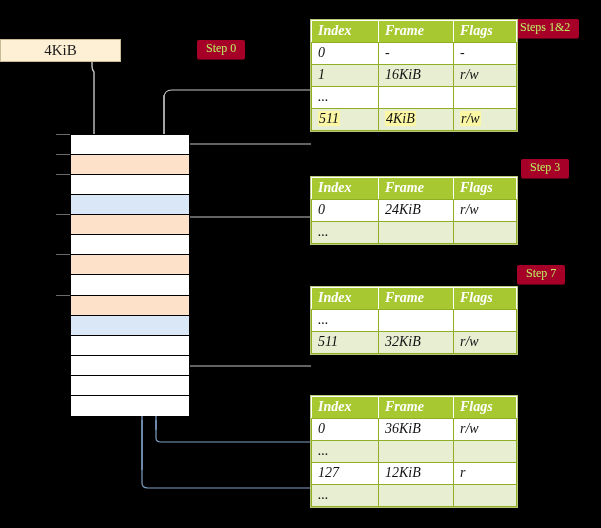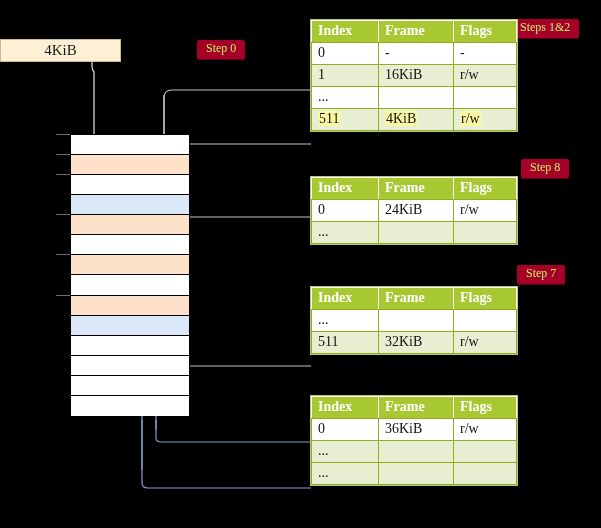--- a/index.html
+++ b/index.html
@@ -26,21 +26,21 @@
           background:#fff;}
   .memrow{box-sizing:border-box;border-bottom:1px solid #000;width:100%;}
   .memrow:last-child{border-bottom:none;}
   .memrow.white{background:#ffffff;}
   .memrow.orange{background:#fde1c9;}
   .memrow.blue{background:#dae7f6;}
   .tick{position:absolute;height:1px;background:#6b6b6b;width:14px;}
 
   
   table.ptab{position:absolute;border-collapse:collapse;
-             background:#737373;box-shadow:0 0 0 1px #b8c77a;}
+             background:#737373;box-shadow:0 0 0 1px #b8c77a;font-style:italic;}
   table.ptab th{background:#a8c832;color:#ffffff;font-weight:bold;
                 font-size:14px;text-align:left;padding:2px 6px 3px 6px;
                 border:1px solid #ffffff;border-bottom:1px solid #8fae23;
                 white-space:nowrap;}
   table.ptab td{font-size:14px;color:#111;padding:2px 6px 3px 6px;
                 border:1px solid #8fae23;white-space:nowrap;height:19px;
                 box-sizing:border-box;}
   table.ptab tr.alt td{background:#e7eed2;}
   table.ptab tr.plain td{background:#ffffff;}
   .hl{background:#fbf7a4;padding:0 1px;}
@@ -83,21 +83,21 @@
     <path d="M156,430 L156,327" fill="none" stroke="#7f9fc4" stroke-width="1.3" marker-end="url(#ah-blue-up)"></path>
 
     <path d="M142,420 L142,483 Q142,488 148,488 L311,488" fill="none" stroke="#7f9fc4" stroke-width="1.2"></path>
     <path d="M142,470 L142,211" fill="none" stroke="#7f9fc4" stroke-width="1.3" marker-end="url(#ah-blue-up)"></path>
   </svg>
 
   <div class="srcbox" style="left:0px;top:39px;width:121px;height:23px;">4KiB</div>
 
   <div class="badge" style="left:197px;top:40px;">Step 0</div>
   <div class="badge" style="left:511px;top:19px;">Steps 1&amp;2</div>
-  <div class="badge" style="left:521px;top:159px;">Step 8</div>
+  <div class="badge" style="left:521px;top:159px;">Step 3</div>
   <div class="badge" style="left:517px;top:265px;">Step 7</div>
 
   <div class="memcol" id="memcol" style="left:70px;top:134px;width:120px;height:281px;">
       <div class="memrow white" style="height: 20.0714px;"></div>
       <div class="memrow orange" style="height: 20.0714px;"></div>
       <div class="memrow white" style="height: 20.0714px;"></div>
       <div class="memrow blue" style="height: 20.0714px;"></div>
       <div class="memrow orange" style="height: 20.0714px;"></div>
       <div class="memrow white" style="height: 20.0714px;"></div>
       <div class="memrow orange" style="height: 20.0714px;"></div>
@@ -204,20 +204,25 @@
           <tr class="plain">
             <td class="colIndex">0</td>
             <td class="colFrame">36KiB</td>
             <td class="colFlags">r/w</td>
           </tr>
           <tr class="alt">
             <td class="colIndex">...</td>
             <td class="colFrame"></td>
             <td class="colFlags"></td>
           </tr>
+          <tr class="plain">
+            <td class="colIndex">127</td>
+            <td class="colFrame">12KiB</td>
+            <td class="colFlags">r</td>
+          </tr>
           <tr class="alt">
             <td class="colIndex">...</td>
             <td class="colFrame"></td>
             <td class="colFlags"></td>
           </tr>
         </tbody>
       </table>
     </div>
 
 </div>

